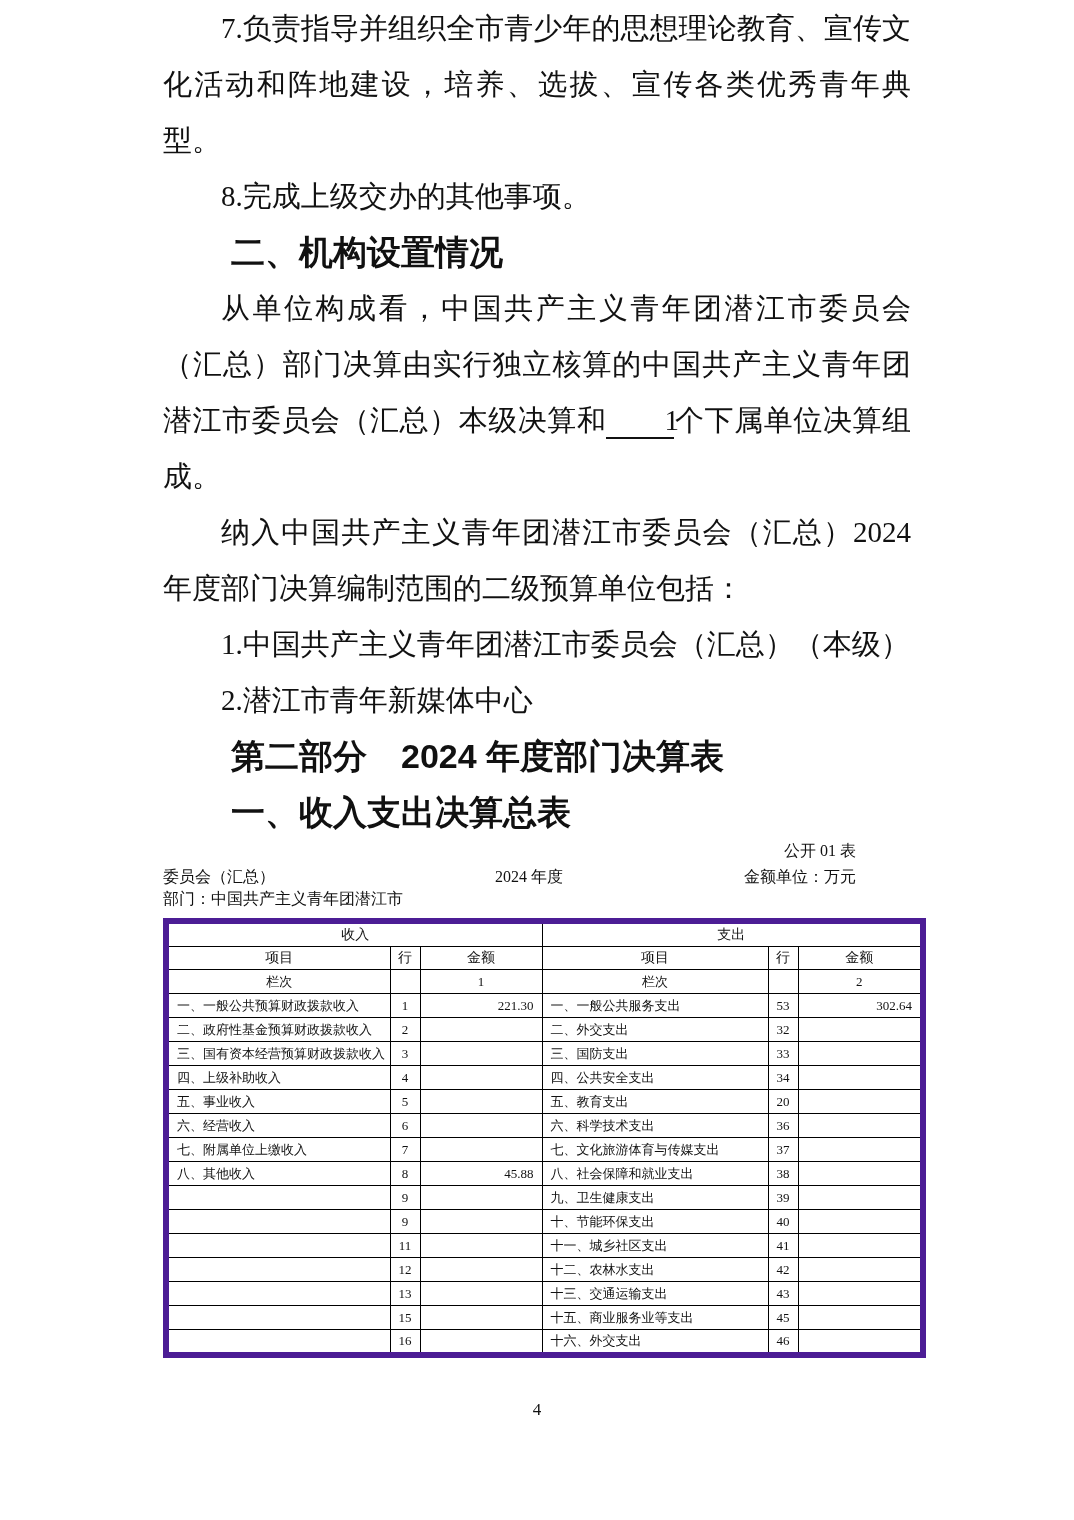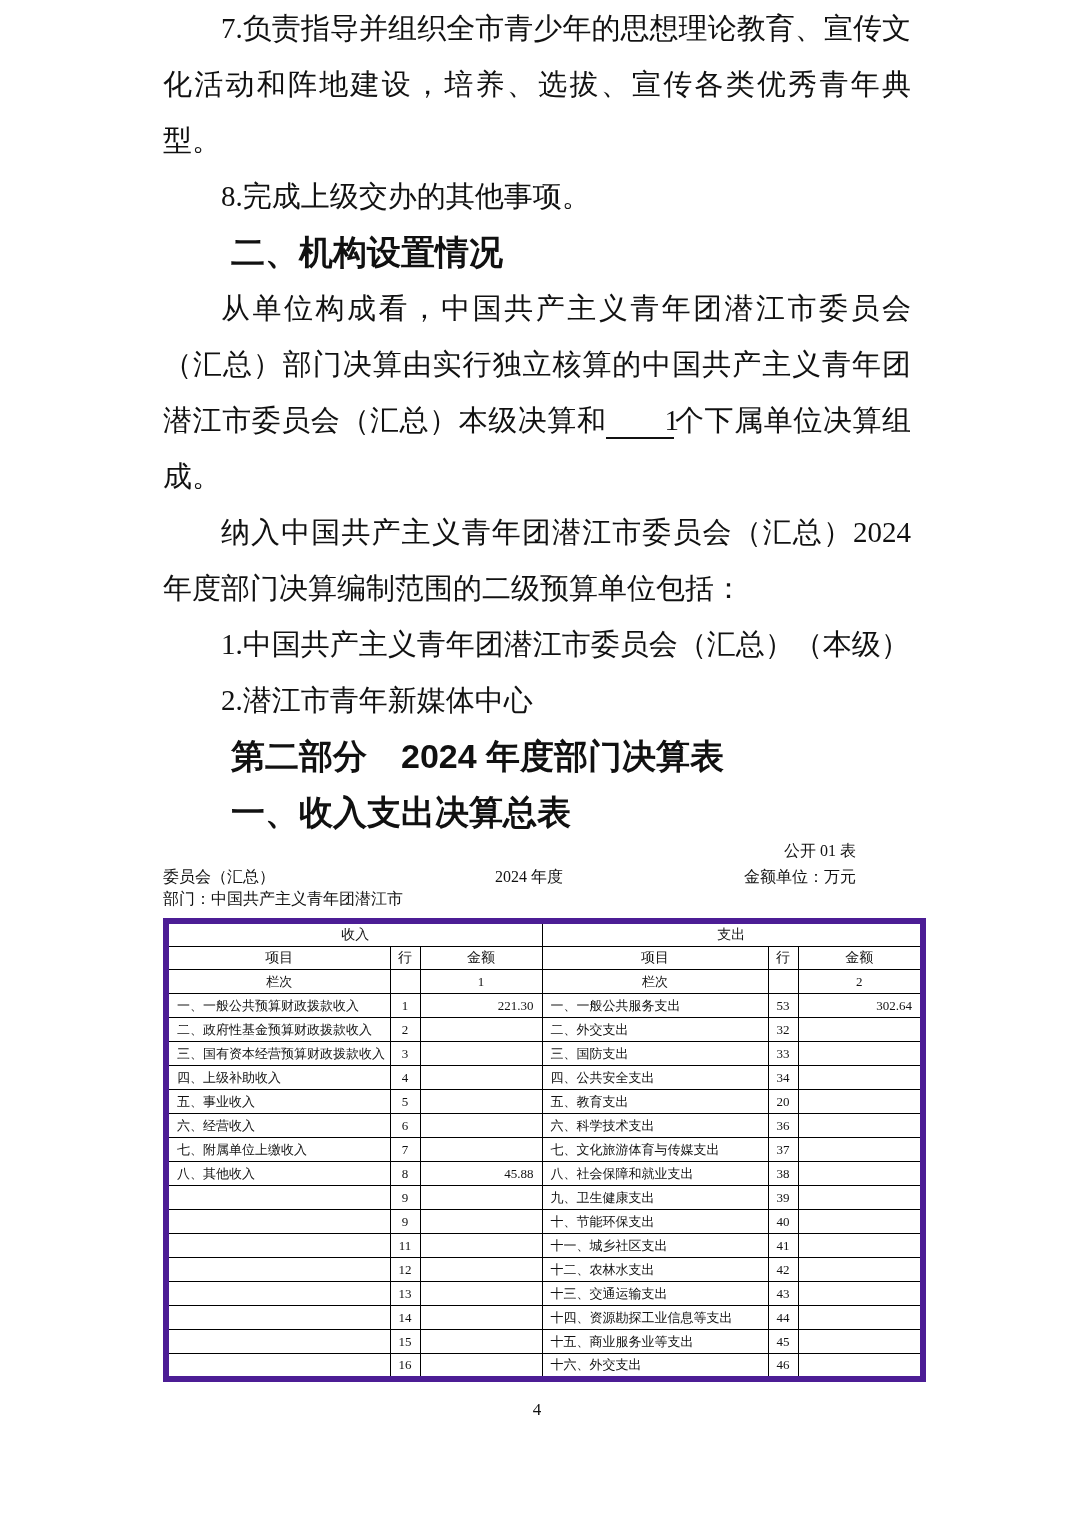--- a/index.html
+++ b/index.html
@@ -209,28 +209,20 @@
         <tr>
           <td class="item"></td>
           <td class="rowno">13</td>
           <td class="amount"></td>
           <td class="item">十三、交通运输支出</td>
           <td class="rowno">43</td>
           <td class="amount"></td>
         </tr>
         <tr>
           <td class="item"></td>
-          <td class="rowno">14</td>
-          <td class="amount"></td>
-          <td class="item">十四、资源勘探工业信息等支出</td>
-          <td class="rowno">44</td>
-          <td class="amount"></td>
-        </tr>
-        <tr>
-          <td class="item"></td>
           <td class="rowno">15</td>
           <td class="amount"></td>
           <td class="item">十五、商业服务业等支出</td>
           <td class="rowno">45</td>
           <td class="amount"></td>
         </tr>
         <tr>
           <td class="item"></td>
           <td class="rowno">16</td>
           <td class="amount"></td>

